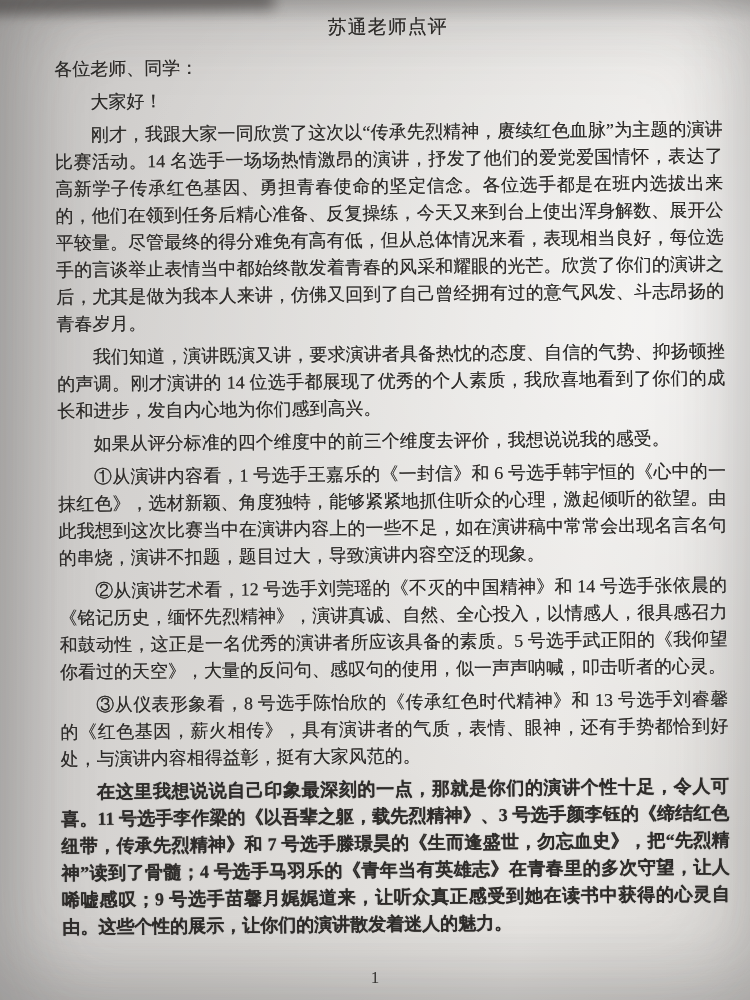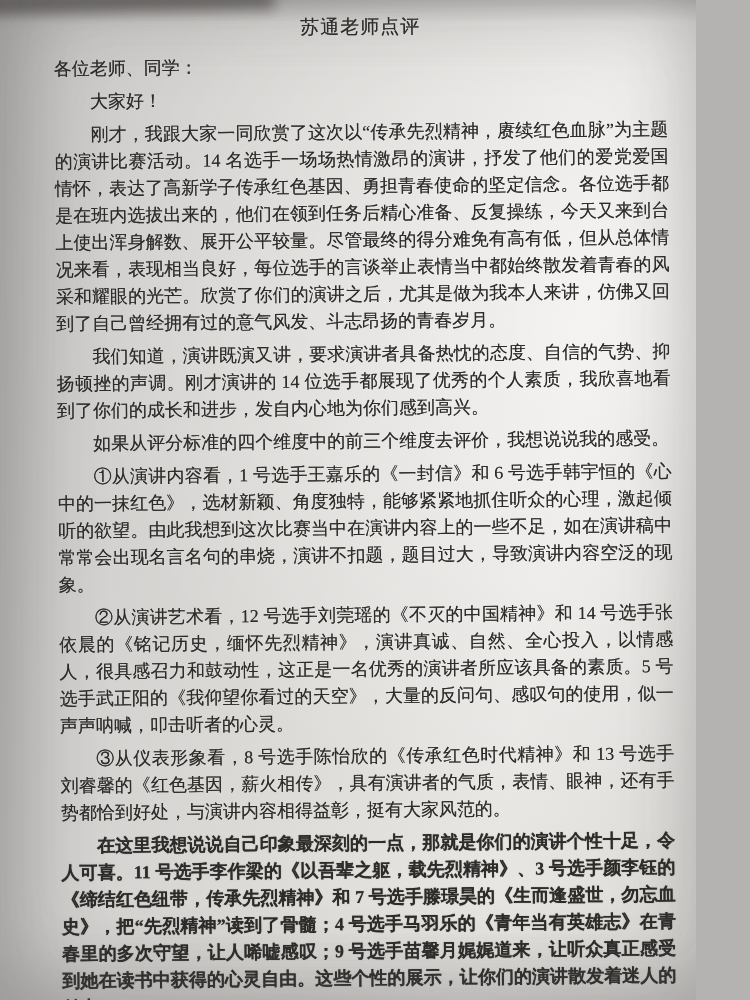--- a/index.html
+++ b/index.html
@@ -5,21 +5,21 @@
   html, body {
     margin: 0;
     padding: 0;
     width: 750px;
     height: 1000px;
     overflow: hidden;
     background: #b5b3b1;
   }
   .photo {
     position: relative;
-    width: 696px;
+    width: 750px;
     height: 1000px;
     overflow: hidden;
     background:
       radial-gradient(120% 85% at 88% 32%, rgba(255,255,255,0.55), rgba(255,255,255,0) 62%),
       linear-gradient(to bottom, rgba(95,93,91,0.30), rgba(95,93,91,0) 2.2%),
       linear-gradient(100deg, #c5c3c1 0%, #d2d0ce 18%, #dcdad7 45%, #e8e6e3 74%, #dedcd9 100%);
     font-family: "Liberation Serif", "DejaVu Serif", serif;
   }
   .corner-shadow {
     position: absolute;

